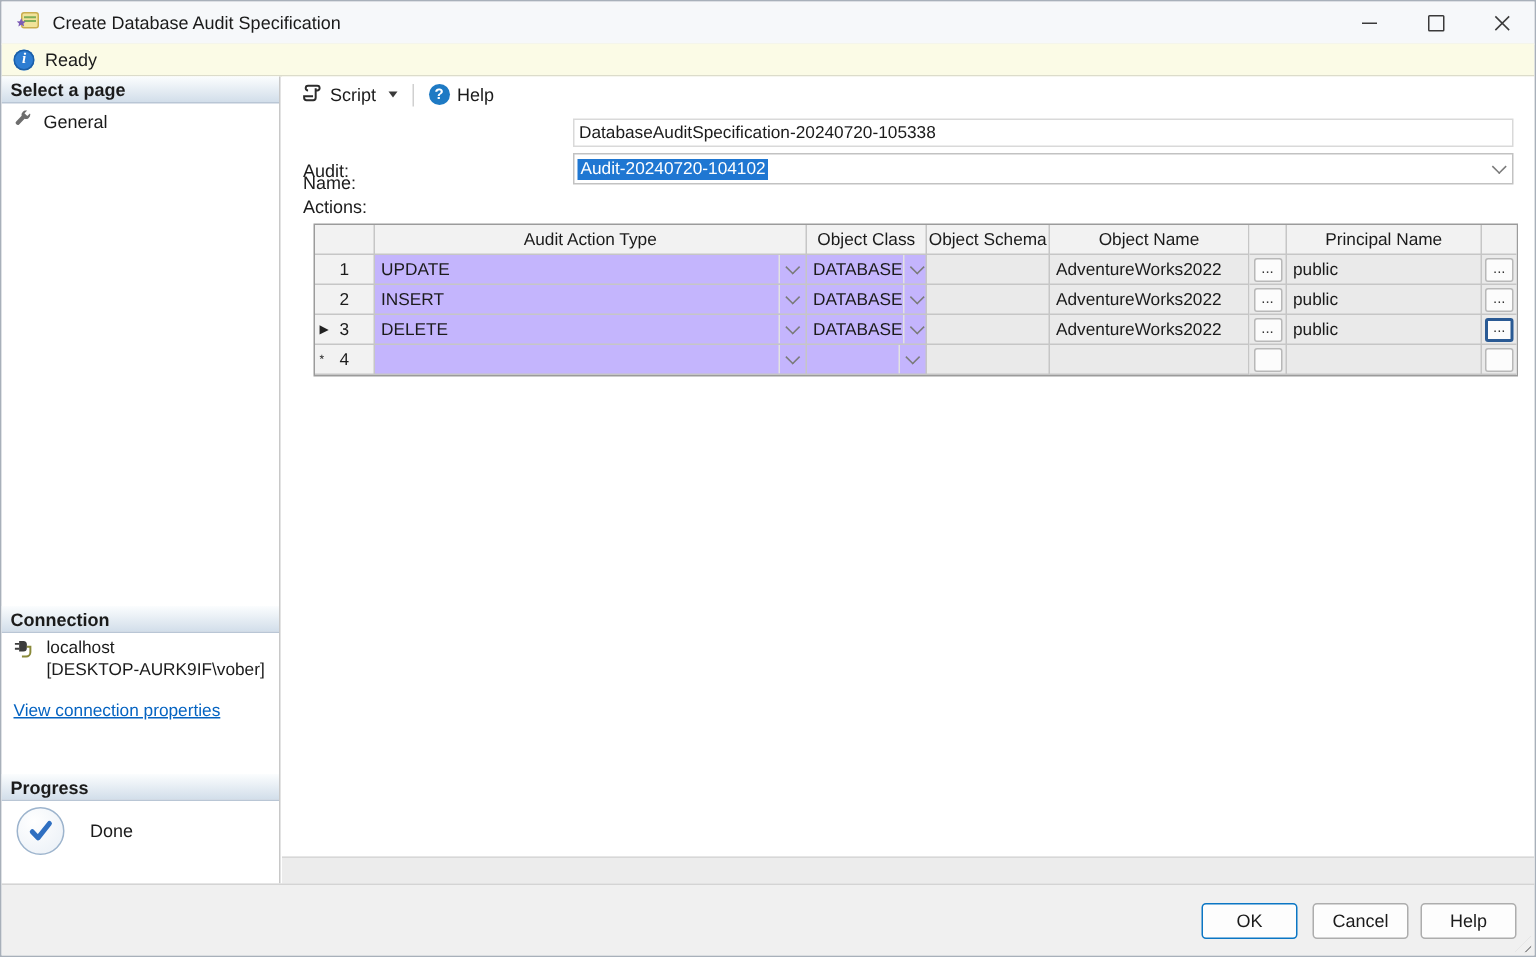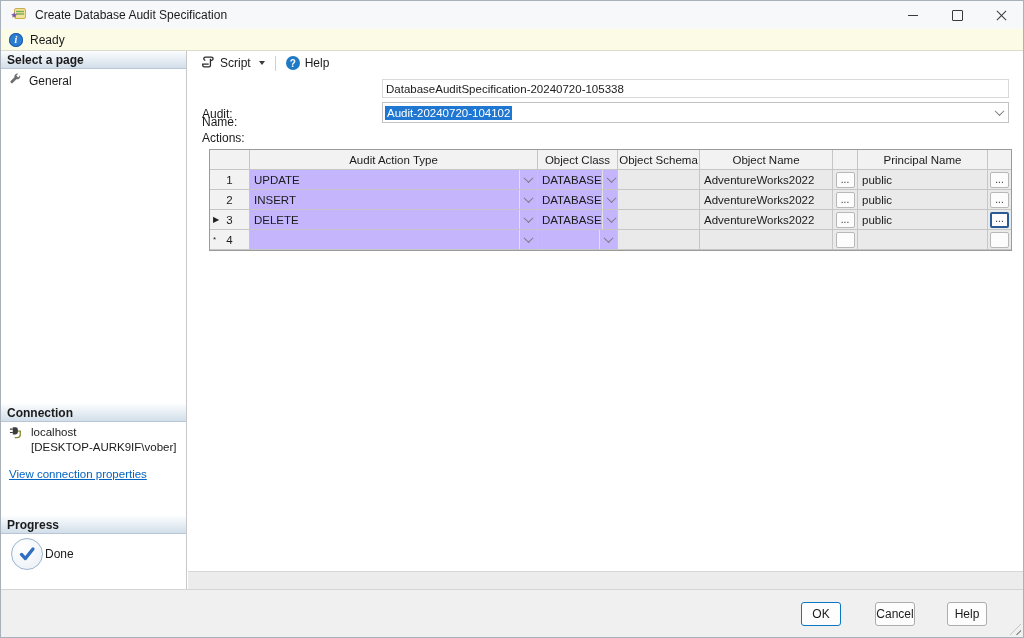--- a/index.html
+++ b/index.html
@@ -36,27 +36,27 @@
     background:linear-gradient(#fbfdfe,#d2deea);border-bottom:1px solid #b9c6d5;
     font-size:12px;font-weight:bold;display:flex;align-items:center;padding-left:6px;box-sizing:border-box;}
   .hdr-select{top:0;}
   .item-general{position:absolute;top:21px;left:0;right:0;height:18px;display:flex;
     align-items:center;gap:7px;padding-left:8px;font-size:12px;}
   .hdr-connection{top:353px;}
   .conn-block{position:absolute;top:374px;left:8px;right:2px;display:flex;gap:7px;font-size:11.5px;line-height:15px;}
   .conn-lines{display:flex;flex-direction:column;}
   .conn-link{position:absolute;top:417px;left:8px;font-size:11.5px;color:#0563c1;text-decoration:underline;cursor:pointer;}
   .hdr-progress{top:465px;}
-  .done-row{position:absolute;top:487px;left:10px;display:flex;align-items:center;gap:2px;font-size:12px;}
+  .done-row{position:absolute;top:487px;left:10px;display:flex;align-items:center;gap:17px;font-size:12px;}
   .done-icon{width:30px;height:30px;border-radius:50%;border:1px solid #9db4cd;
     background:radial-gradient(circle at 35% 30%,#ffffff,#e9eff6);display:flex;align-items:center;justify-content:center;flex:none;}
 
   
   .footer{position:absolute;bottom:0;left:0;right:0;height:48px;background:#f0f0f0;border-top:1px solid #d4d4d4;box-sizing:border-box;}
-  .btn{position:absolute;top:12px;width:40px;height:24px;background:#fdfdfd;border:1px solid #adadad;
+  .btn{position:absolute;top:12px;width:64px;height:24px;background:#fdfdfd;border:1px solid #adadad;
     border-radius:3px;font-size:12px;display:flex;align-items:center;justify-content:center;box-sizing:border-box;}
   .btn-ok{left:800px;border-color:#0b76c4;}
   .btn-cancel{left:874px;}
   .btn-help{left:946px;}
   .grip{position:absolute;right:2px;bottom:2px;width:11px;height:11px;
     background:repeating-linear-gradient(135deg,transparent 0 2px,#9a9a9a 2px 3px,transparent 3px 5px);
     clip-path:polygon(100% 0,100% 100%,0 100%);}
 
   
   .main{position:absolute;left:187px;top:50px;right:0;bottom:48px;background:#fff;}

